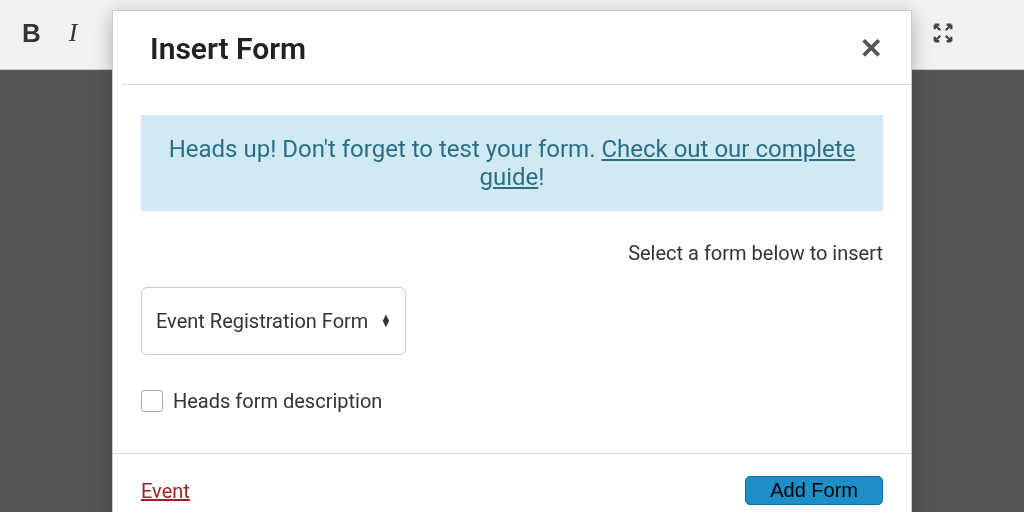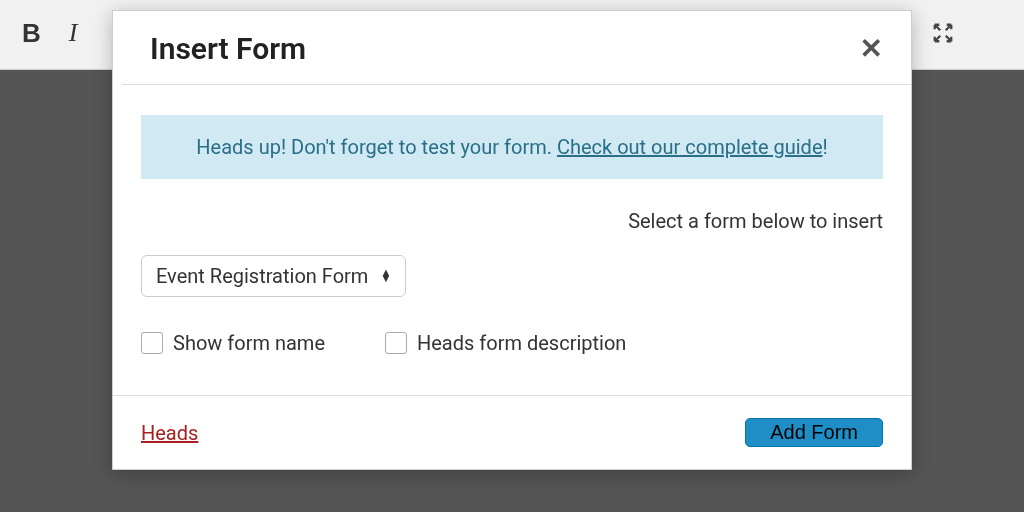--- a/index.html
+++ b/index.html
@@ -73,21 +73,21 @@
       cursor: pointer;
       line-height: 1;
     }
     .modal-body {
       padding: 30px 28px 40px 28px;
     }
     .notice {
       background: #d1e9f2;
       color: #2a6f87;
       padding: 20px 24px;
-      font-size: 20px;
+      font-size: 24px;
       text-align: center;
       margin-bottom: 30px;
     }
     .notice a {
       color: #2a6f87;
       text-decoration: underline;
     }
     .select-label {
       font-size: 20px;
       color: #333;
@@ -96,21 +96,21 @@
     }
     .select-wrap {
       margin-bottom: 34px;
     }
     .select-box {
       display: inline-flex;
       align-items: center;
       gap: 12px;
       border: 1px solid #ccc;
       border-radius: 6px;
-      padding: 8px 14px;
+      padding: 21px 14px;
       font-size: 20px;
       color: #333;
       background: #fff;
       cursor: pointer;
     }
     .select-caret {
       display: inline-flex;
       flex-direction: column;
       line-height: 6px;
       font-size: 11px;
@@ -191,25 +191,21 @@
         <span>Event Registration Form</span>
         <span class="select-caret">
           <span>▲</span>
             <span>▼</span>
         </span>
       </div>
     </div>
     <div class="checkbox-row">
       <label class="checkbox-item">
         <span class="checkbox"></span>
-        <span>Show form name</span>
-      </label>
-      <label class="checkbox-item">
-        <span class="checkbox"></span>
         <span>Heads form description</span>
       </label>
     </div>
   </div>
   <div class="modal-footer">
-    <a class="cancel-link">Heads</a>
+    <a class="cancel-link">Event</a>
     <button class="add-btn">Add Form</button>
   </div>
 </div>
 
 </body></html>

